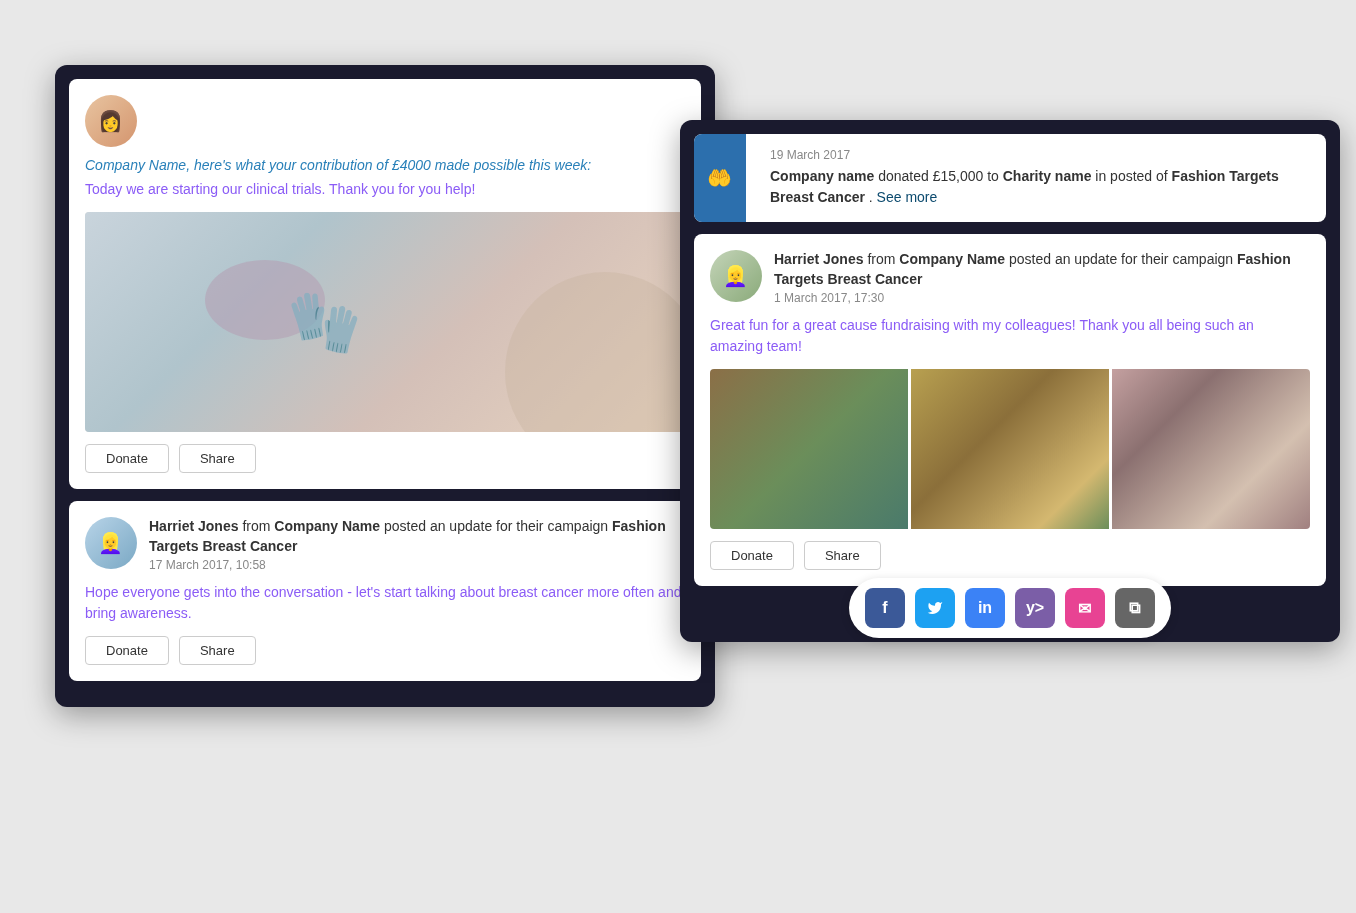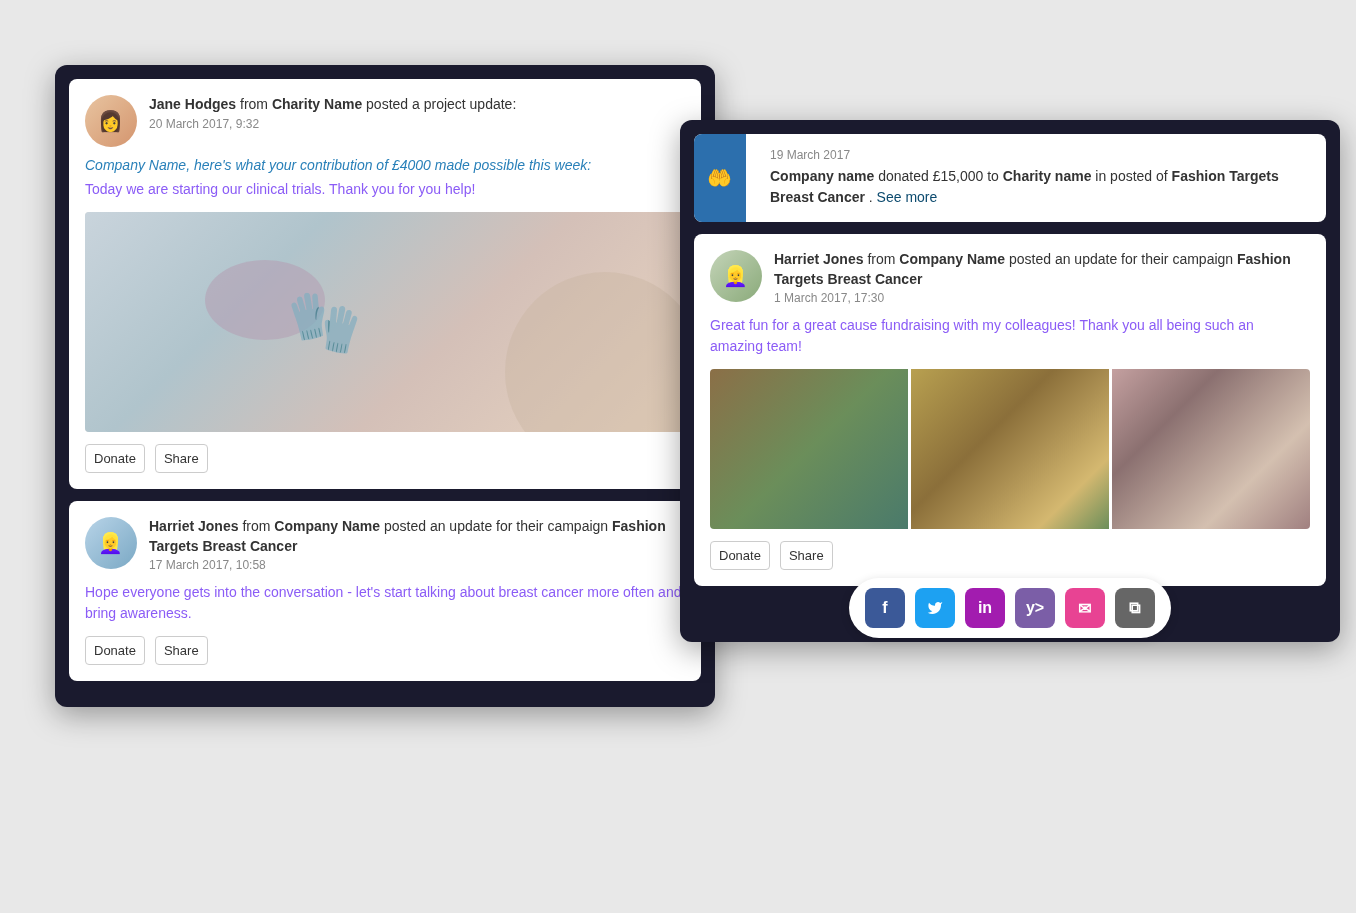--- a/index.html
+++ b/index.html
@@ -166,21 +166,21 @@
 
     .card-actions {
       display: flex;
       gap: 10px;
     }
 
     .btn-action {
       border: 1px solid #ccc;
       background: #fff;
       border-radius: 4px;
-      padding: 6px 8px;
+      padding: 6px 20px;
       font-size: 13px;
       color: #333;
       cursor: pointer;
     }
 
     
     .donation-card {
       background: #fff;
       border-radius: 8px;
       padding: 0;
@@ -285,48 +285,39 @@
       justify-content: center;
       color: white;
       font-size: 16px;
       font-weight: bold;
       cursor: pointer;
       border: none;
     }
 
     .social-fb { background: #3b5998; }
     .social-tw { background: #1da1f2; }
-    .social-li { background: #a21caf; }
+    .social-li { background: #3b82f6; }
     .social-yk { background: #7B5EA7; }
     .social-em { background: #e84393; }
     .social-cp { background: #666; }
 
     .screen-right-wrapper {
       position: relative;
       padding-bottom: 30px;
     }
   </style>
 </head>
 <body>
 
 <div class="screen-left">
 
   <div class="card">
     <div class="card-header">
       <div class="avatar avatar-jane">
         <div class="avatar-placeholder">👩</div>
-      </div>
-      <div class="header-text">
-        <div class="name-line">
-          <strong>Jane Hodges</strong>
-          <span>from</span>
-          <strong>Charity Name</strong>
-          <span> posted a project update:</span>
-        </div>
-        <div class="timestamp">20 March 2017, 9:32</div>
       </div>
     </div>
     <div class="italic-blue">Company Name, here's what your contribution of £4000 made possible this week:</div>
     <div class="card-body-text">Today we are starting our clinical trials. Thank you for you help!</div>
     <div class="card-image">
       <div class="lab-image">
         <div class="lab-glove">🧤</div>
       </div>
     </div>
     <div class="card-actions">

